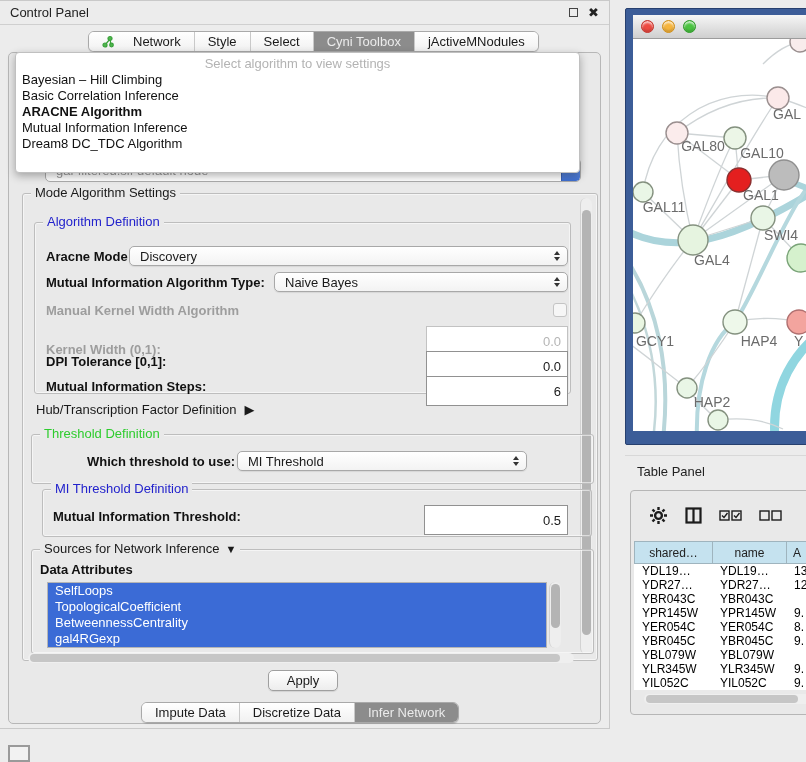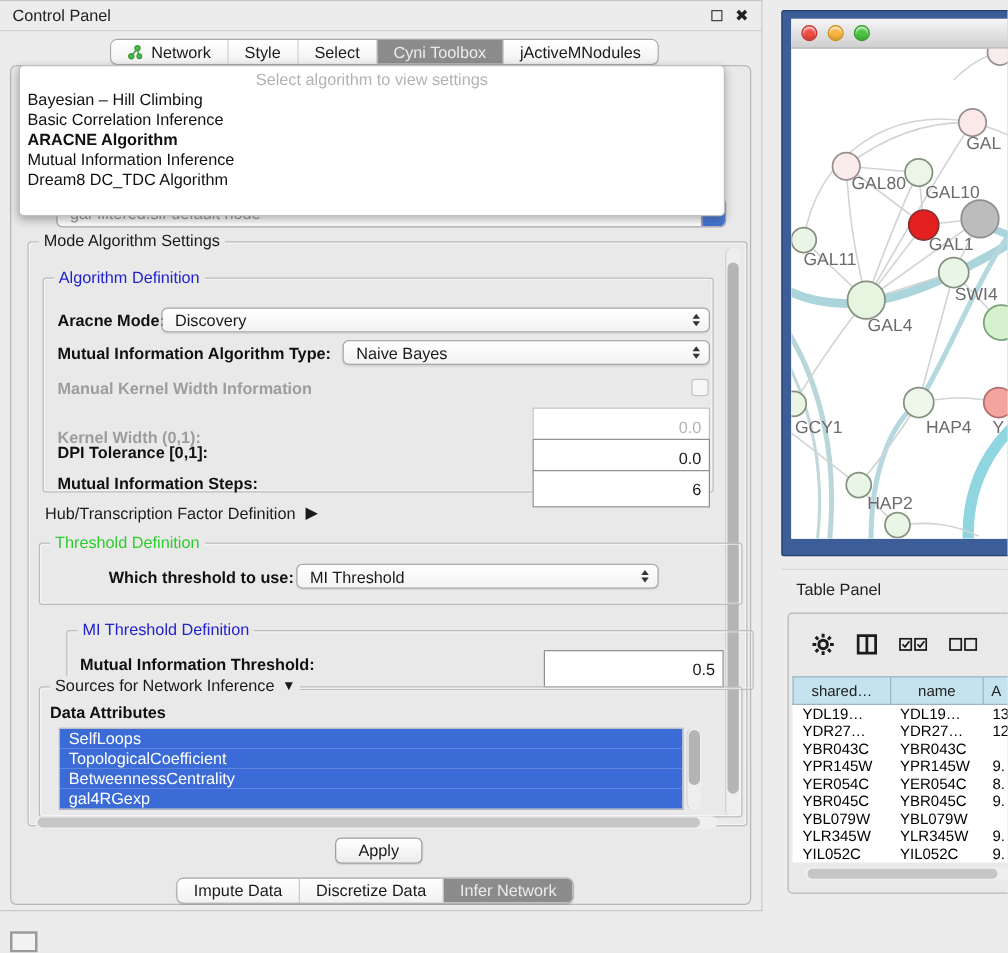--- a/index.html
+++ b/index.html
@@ -19,21 +19,21 @@
     display:flex; align-items:center; padding:0 10px; }
   .cp-title { font-size:13px; color:#222; }
   .cp-titlebar-icons { margin-left:auto; display:flex; align-items:center; gap:10px; }
   .float-box { width:9px; height:9px; border:1.5px solid #444; background:transparent; display:inline-block; }
   .close-x { font-size:13px; font-weight:bold; color:#222; line-height:1; }
 
   
   .tabstrip { display:flex; border:1px solid #a9a9a9; border-radius:6px; overflow:hidden;
     background:#fdfdfd; height:21px; align-items:stretch;
     box-shadow:0 1px 1px rgba(0,0,0,.12); }
-  .tab { display:flex; align-items:center; gap:7px; padding:0 13px; font-size:13px;
+  .tab { display:flex; align-items:center; gap:19px; padding:0 13px; font-size:13px;
     background:linear-gradient(#ffffff,#f1f1f1); color:#1a1a1a; border-right:1px solid #c9c9c9; white-space:nowrap; }
   .tab:last-child { border-right:none;justify-content:flex-end; }
   .tab.selected { background:#8c8c8c; color:#ebebeb; }
 
   
   .cp-pane { left:8px; top:51px; width:593px; height:672px; background:#e9e9e9;
     border:1px solid #b7b7b7; border-radius:5px; }
 
   
   .popup { left:15px; top:51px; width:565px; height:121px; background:#ffffff;
@@ -200,21 +200,21 @@
 
       <span class="abs field-label" style="left:11px; top:52px;">Mutual Information Algorithm Type:</span>
       <div class="abs combo" style="left:239px; top:49px; width:294px;">
         <span class="cval">Naive Bayes</span>
         <span class="stepper">
             <span class="tri-up"></span>
             <span class="tri-dn"></span>
           </span>
       </div>
 
-      <span class="abs field-label disabled" style="left:11px; top:80px;">Manual Kernel Width Information</span>
+      <span class="abs field-label disabled" style="left:11px; top:80px;">Manual Kernel Width Algorithm</span>
       <span class="abs cbox" style="left:518px; top:80px;"></span>
 
       <span class="abs field-label disabled" style="left:11px; top:106px;margin-top:13px;">Kernel Width (0,1):</span>
       <div class="abs tfield disabled" style="left:391px; top:103px; width:142px;">
         <span>0.0</span>
       </div>
 
       <span class="abs field-label" style="left:11px; top:131px;">DPI Tolerance [0,1]:</span>
       <div class="abs tfield" style="left:391px; top:128px; width:142px;">
         <span>0.0</span>
@@ -236,21 +236,21 @@
             <span class="tri-dn"></span>
           </span>
       </div>
     </div>
 
     <div class="abs" style="left:13px; top:208px; display:flex; align-items:center; gap:8px;">
       <span style="font-size:13px;">Hub/Transcription Factor Definition</span>
       <span style="font-size:13px;">▶</span>
     </div>
 
-    <div class="abs groupbox" style="left:30px; top:295px; width:550px; height:48px;margin-top:15px;">
+    <div class="abs groupbox" style="left:19px; top:295px; width:550px; height:48px;">
       <span class="group-title t-blue">MI Threshold Definition</span>
       <span class="abs field-label" style="left:10px; top:19px;">Mutual Information Threshold:</span>
       <div class="abs tfield" style="left:381px; top:15px; width:144px;">
         <span>0.5</span>
       </div>
     </div>
 
     <div class="abs groupbox" style="left:8px; top:355px; width:563px; height:105px;">
       <span class="group-title" style="display:flex; align-items:center; gap:6px;">
         <span>Sources for Network Inference</span>

